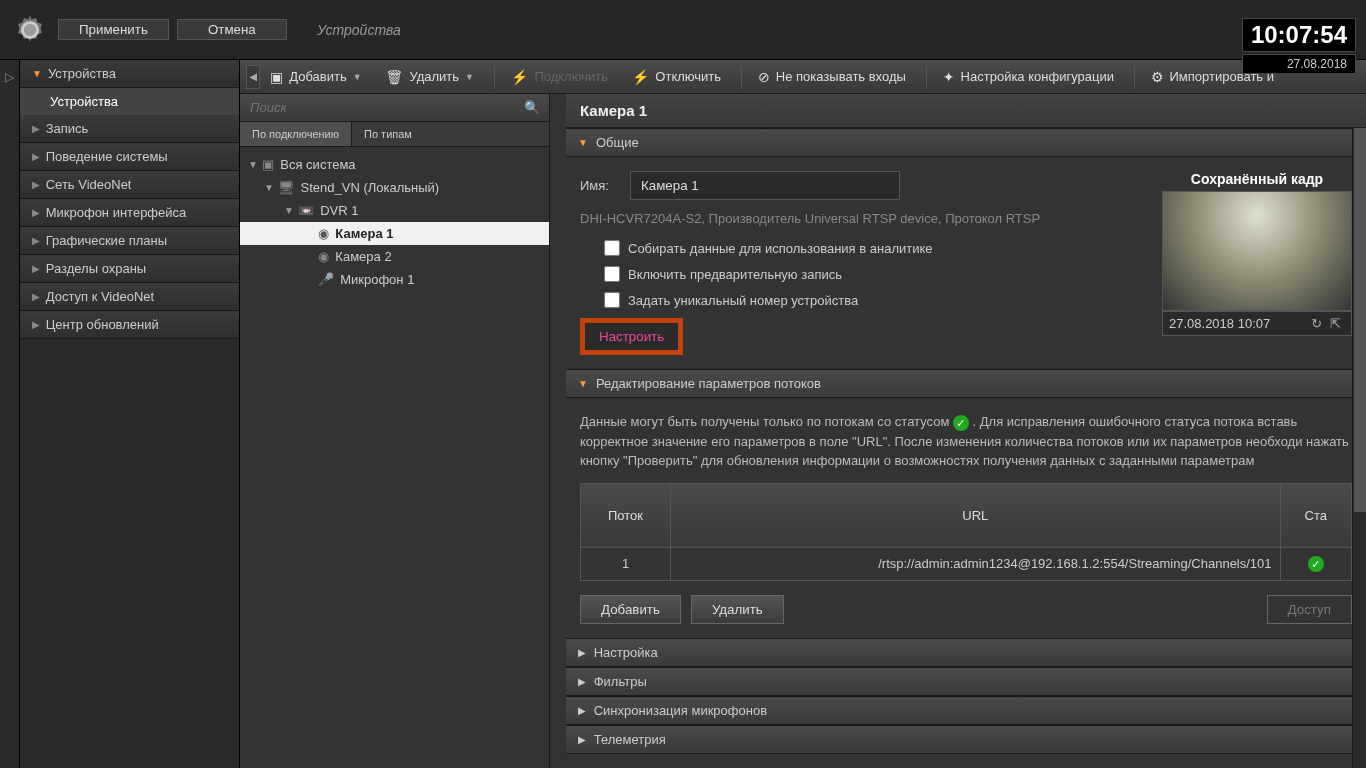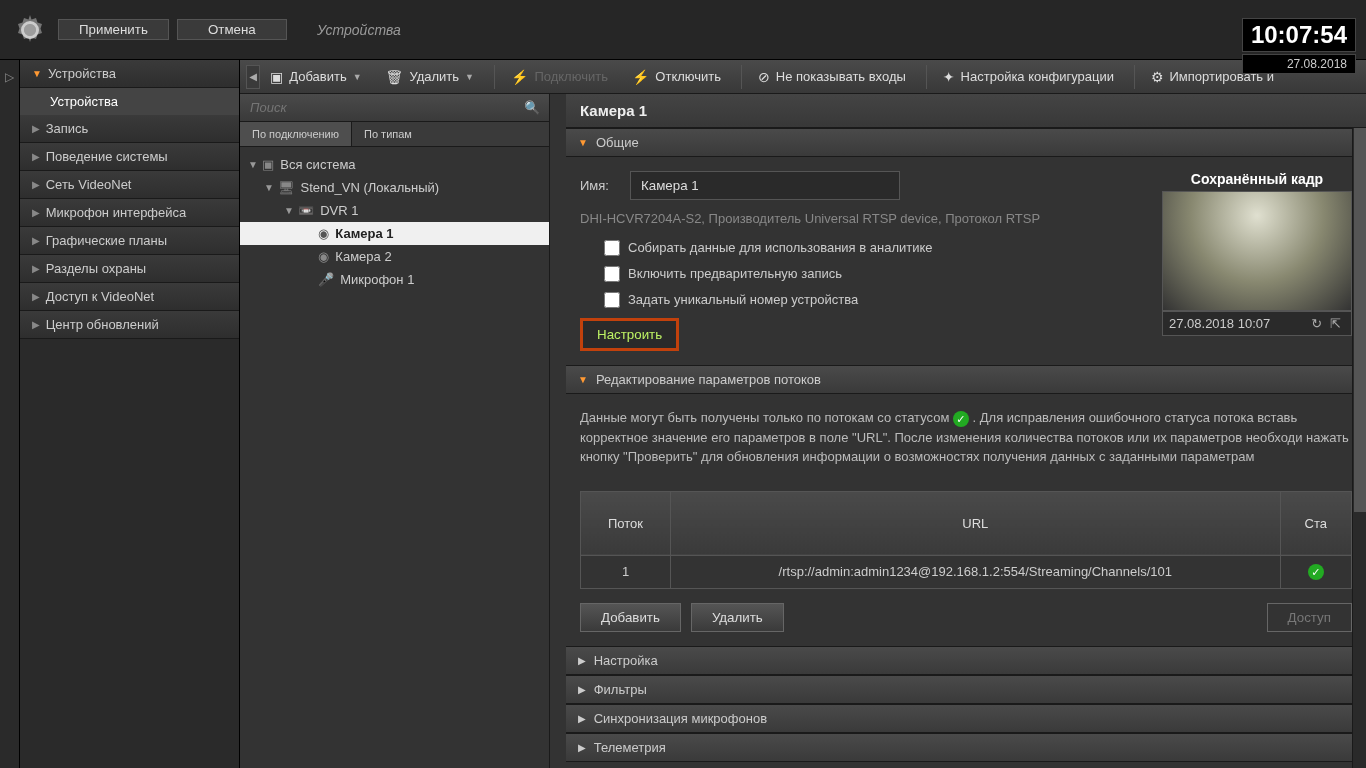--- a/index.html
+++ b/index.html
@@ -64,39 +64,39 @@
 .detail-body { flex: 1; overflow-y: auto; overflow-x: hidden; }
 .section-header { background: linear-gradient(#4a4a4a,#3a3a3a); padding: 6px 12px; border-top: 1px solid #1a1a1a; border-bottom: 1px solid #1a1a1a; cursor: pointer; display: flex; align-items: center; }
 .section-header .sarrow { margin-right: 8px; font-size: 10px; }
 .section-header.expanded .sarrow { color: #ff9933; }
 .section-content { padding: 14px; }
 
 .form-row { display: flex; align-items: center; margin-bottom: 10px; }
 .form-label { width: 50px; color: #ccc; }
 .text-input { background: #2a2a2a; border: 1px solid #555; color: #ddd; padding: 6px 10px; width: 270px; }
 .info-text { color: #888; margin-bottom: 12px; font-size: 13px; line-height: 1.4; }
-.check-row { display: flex; align-items: flex-start; margin-bottom: 10px; color: #ccc; padding-left: 24px; }
+.check-row { display: flex; align-items: center; margin-bottom: 10px; color: #ccc; padding-left: 24px; }
 .check-row input { margin-right: 8px; width: 16px; height: 16px; }
-.small-btn { background: #2a2a2a; border: 3px solid #c2410c; color: #bef264; padding: 6px 14px; cursor: pointer; }
+.small-btn { background: #2a2a2a; border: 5px solid #c2410c; color: #ec4899; padding: 6px 14px; cursor: pointer; }
 
 .general-flex { display: flex; gap: 20px; }
 .general-left { flex: 1; }
 .preview-box { width: 190px; }
 .preview-title { text-align: center; font-weight: bold; color: #fff; margin-bottom: 4px; font-size: 14px; }
 .preview-img { width: 190px; height: 120px; background: radial-gradient(ellipse at 50% 20%, #e0e0d0 0%, #888870 50%, #333 100%); position: relative; border: 1px solid #555; }
 .preview-footer { display: flex; align-items: center; justify-content: space-between; background: #2a2a2a; padding: 4px 6px; border: 1px solid #555; }
 .preview-footer .pbtn { color: #aaa; cursor: pointer; padding: 0 4px; }
 
-.help-text { color: #bbb; line-height: 1.5; margin-bottom: 24px; }
+.help-text { color: #bbb; line-height: 1.5; margin-bottom: 12px; }
 .green-check { display: inline-flex; width: 16px; height: 16px; background: #2a2; border-radius: 50%; color: #fff; align-items: center; justify-content: center; font-size: 11px; vertical-align: middle; }
 
 .stream-table { width: 100%; border-collapse: collapse; margin-bottom: 14px; border: 1px solid #555; }
 .stream-table th { background: linear-gradient(#4a4a4a,#3a3a3a); padding: 24px; border: 1px solid #555; color: #ddd; font-weight: normal; }
 .stream-table td { padding: 8px; border: 1px solid #555; text-align: center; color: #ccc; }
-.stream-table td.url { text-align: center; border-radius: 6px; }
+.stream-table td.url { text-align: right; border-radius: 6px; }
 
 .action-row { display: flex; gap: 10px; }
 .action-btn { background: linear-gradient(#555,#3a3a3a); border: 1px solid #666; color: #ddd; padding: 6px 20px; cursor: pointer; }
 .action-btn.disabled { color: #777; background: #333; }
 .spacer { flex: 1; }
 
 .scrollbar-stub { position: absolute; right: 0; top: 34px; bottom: 0; width: 14px; background: #2a2a2a; border-left: 1px solid #1a1a1a; }
 .scrollbar-thumb { position: absolute; top: 0; width: 12px; left: 1px; height: 60%; background: #555; }
 </style>
 </head>

